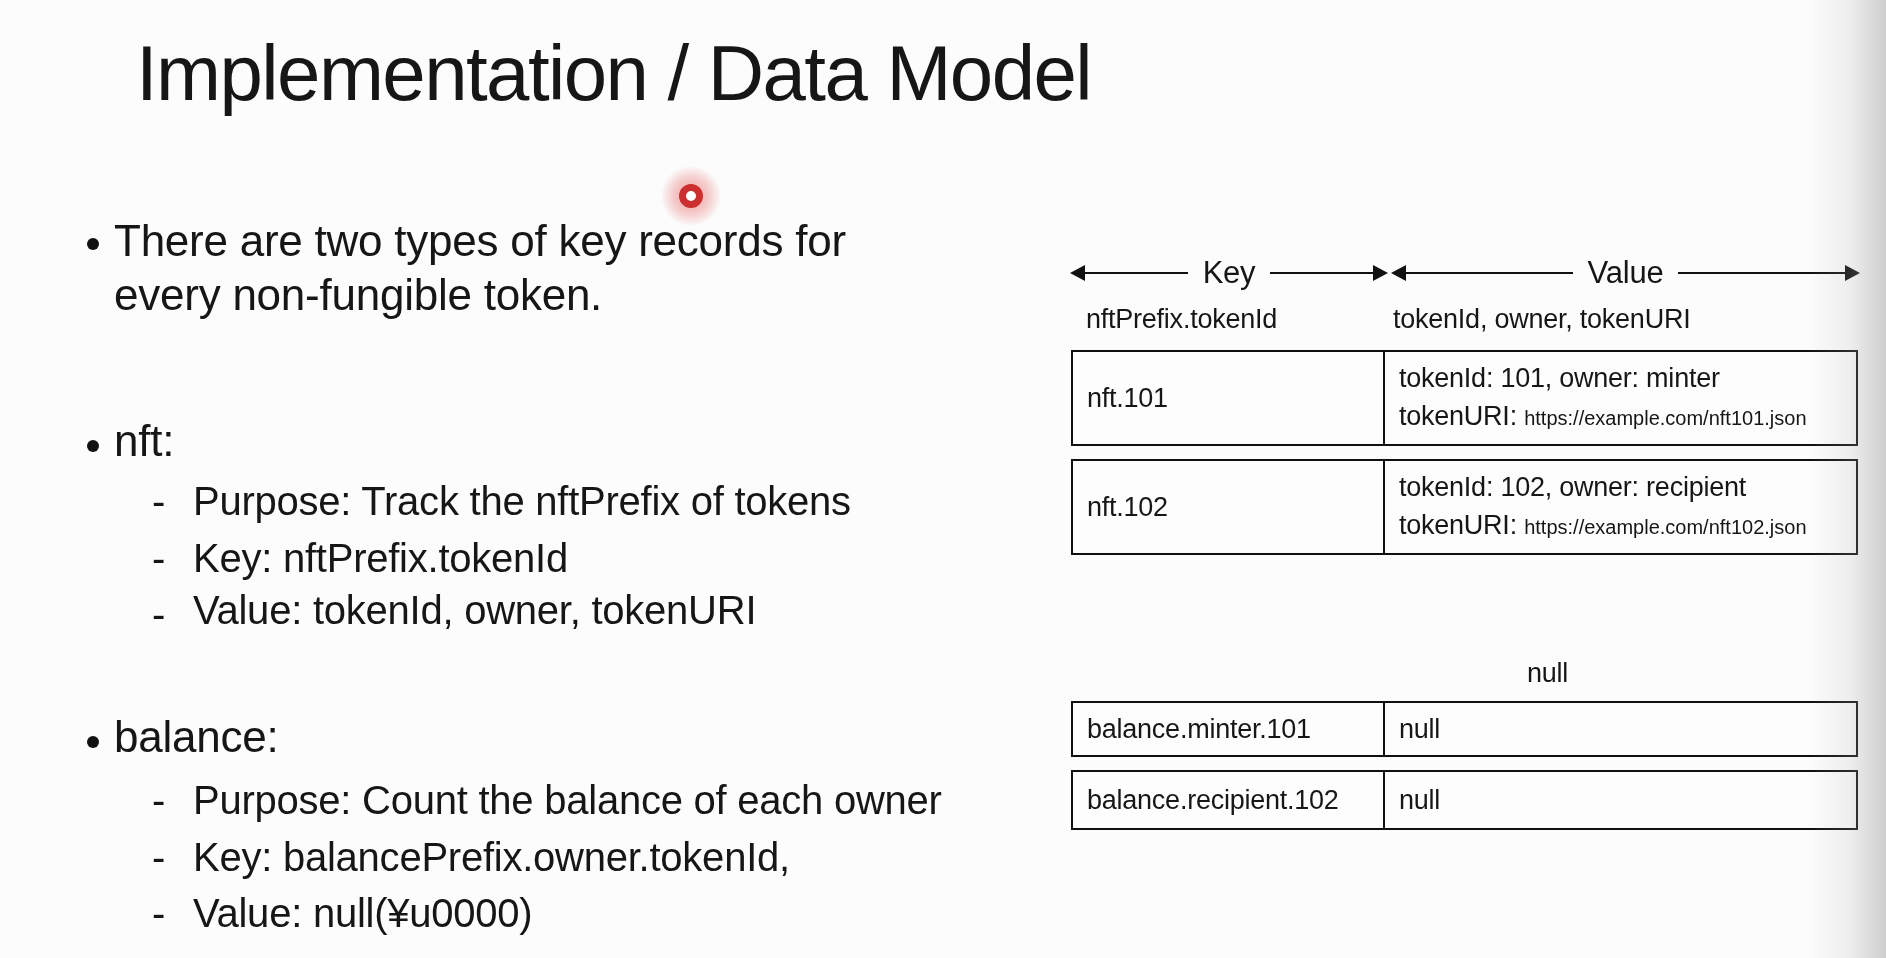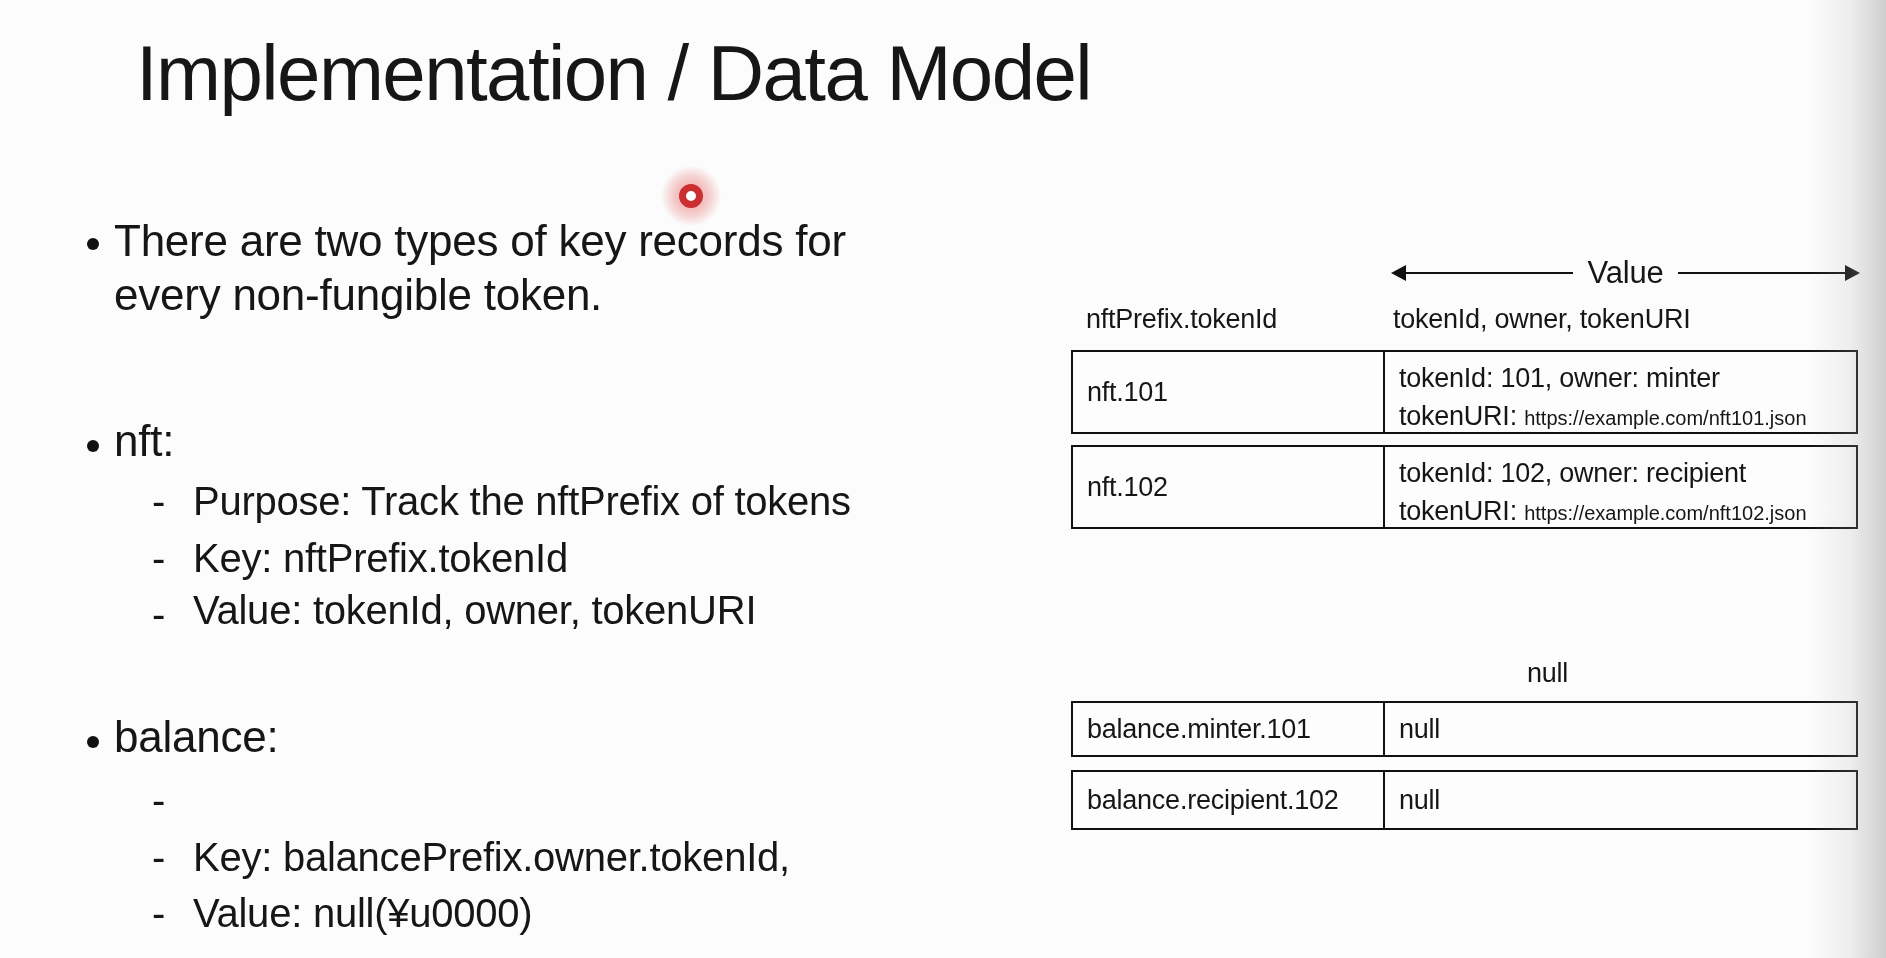--- a/index.html
+++ b/index.html
@@ -87,45 +87,53 @@
   <div class="t2" style="left:193px; top:479px">Purpose: Track the nftPrefix of tokens</div>
   <div class="dash" style="top:536px">-</div>
   <div class="t2" style="left:193px; top:536px">Key: nftPrefix.tokenId</div>
   <div class="dash" style="top:592px">-</div>
   <div class="t2" style="left:193px; top:588px">Value: tokenId, owner, tokenURI</div>
 
   <div class="dot" style="top:736px"></div>
   <div class="t1" style="left:114px; top:712px">balance:</div>
 
   <div class="dash" style="top:778px">-</div>
+  <div class="t2" style="left:193px; top:778px">Purpose: Count the balance of each owner</div>
   <div class="dash" style="top:835px">-</div>
   <div class="t2" style="left:193px; top:835px">Key: balancePrefix.owner.tokenId,</div>
   <div class="dash" style="top:891px">-</div>
   <div class="t2" style="left:193px; top:891px">Value: null(¥u0000)</div>
 
+  <div class="harrow" style="left:1070px; width:318px;">
+    <span class="ah left"></span>
+    <span class="seg"></span>
+    <span class="lbl">Key</span>
+    <span class="seg"></span>
+    <span class="ah right"></span>
+  </div>
   <div class="harrow" style="left:1391px; width:469px;">
     <span class="ah left"></span>
     <span class="seg"></span>
     <span class="lbl">Value</span>
     <span class="seg"></span>
     <span class="ah right"></span>
   </div>
 
   <div class="col-hdr" style="left:1086px; top:304px">nftPrefix.tokenId</div>
   <div class="col-hdr" style="left:1393px; top:304px">tokenId, owner, tokenURI</div>
 
-  <div class="kv-box" style="top:350px; height:84px">
+  <div class="kv-box" style="top:350px; height:96px">
     <div class="kv-key">nft.101</div>
     <div class="kv-val">
       <div>tokenId: 101, owner: minter</div>
       <div><span>tokenURI: </span><span class="url">https://example.com/nft101.json</span></div>
     </div>
   </div>
 
-  <div class="kv-box" style="top:445px; height:84px">
+  <div class="kv-box" style="top:459px; height:96px">
     <div class="kv-key">nft.102</div>
     <div class="kv-val">
       <div>tokenId: 102, owner: recipient</div>
       <div><span>tokenURI: </span><span class="url">https://example.com/nft102.json</span></div>
     </div>
   </div>
 
   <div class="col-hdr" style="left:1527px; top:658px">null</div>
 
   <div class="kv-box" style="top:701px; height:56px">

